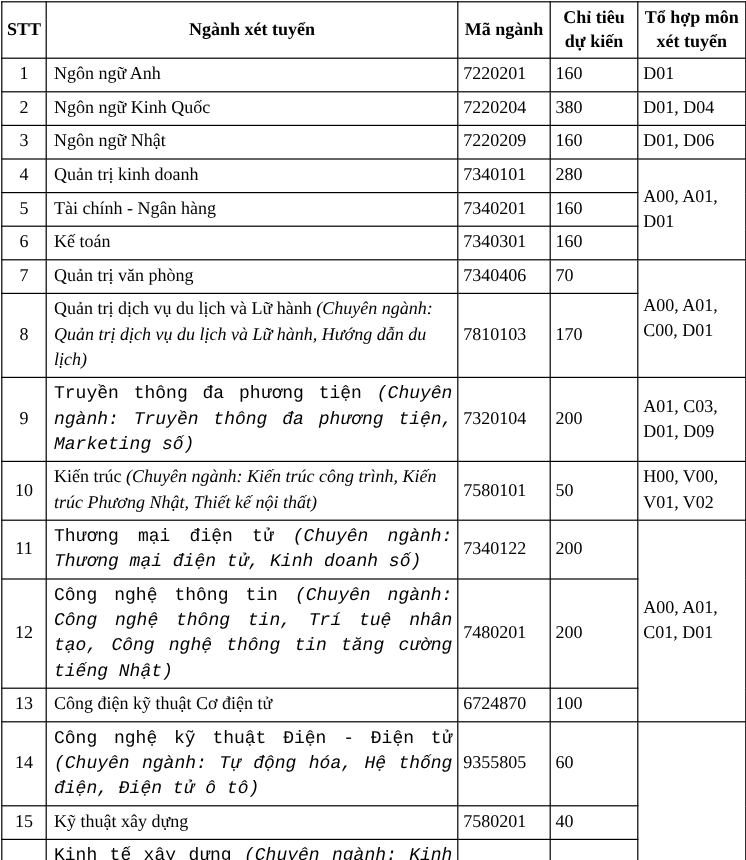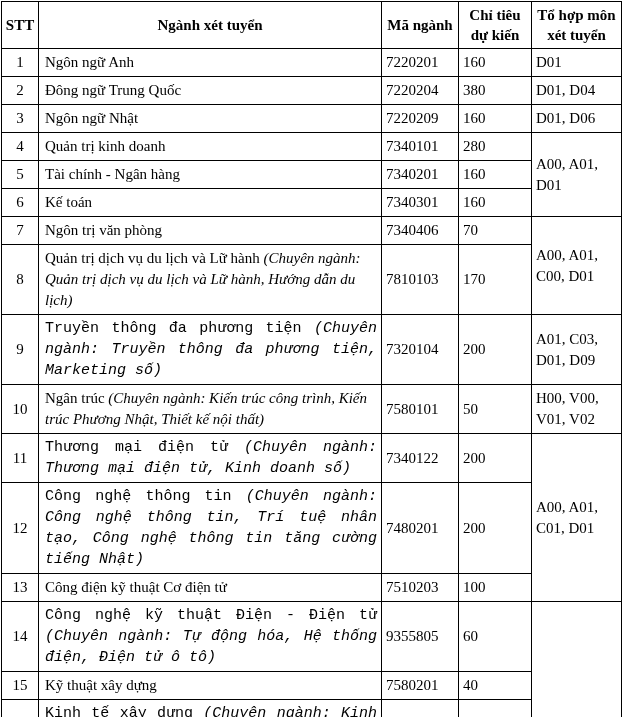--- a/index.html
+++ b/index.html
@@ -56,21 +56,21 @@
   <tbody id="tbody">
       <tr>
         <td class="c-stt">1</td>
         <td class="c-name"><span>Ngôn ngữ Anh</span></td>
         <td class="c-code">7220201</td>
         <td class="c-quota">160</td>
         <td class="c-combo">D01</td>
       </tr>
       <tr>
         <td class="c-stt">2</td>
-        <td class="c-name"><span>Đông ngữ Trung Quốc</span></td>
+        <td class="c-name"><span>Ngôn ngữ Kinh Quốc</span></td>
         <td class="c-code">7220204</td>
         <td class="c-quota">380</td>
         <td class="c-combo">D01, D04</td>
       </tr>
       <tr>
         <td class="c-stt">3</td>
         <td class="c-name"><span>Ngôn ngữ Nhật</span></td>
         <td class="c-code">7220209</td>
         <td class="c-quota">160</td>
         <td class="c-combo">D01, D06</td>
@@ -89,62 +89,62 @@
         <td class="c-quota">160</td>
       </tr>
       <tr>
         <td class="c-stt">6</td>
         <td class="c-name"><span>Kế toán</span></td>
         <td class="c-code">7340301</td>
         <td class="c-quota">160</td>
       </tr>
       <tr>
         <td class="c-stt">7</td>
-        <td class="c-name"><span>Ngôn trị văn phòng</span></td>
+        <td class="c-name"><span>Quản trị văn phòng</span></td>
         <td class="c-code">7340406</td>
         <td class="c-quota">70</td>
         <td class="c-combo" rowspan="2">A00, A01, C00, D01</td>
       </tr>
       <tr>
         <td class="c-stt">8</td>
         <td class="c-name"><span>Quản trị dịch vụ du lịch và Lữ hành</span><i> (Chuyên ngành: Quản trị dịch vụ du lịch và Lữ hành, Hướng dẫn du lịch)</i></td>
         <td class="c-code">7810103</td>
         <td class="c-quota">170</td>
       </tr>
       <tr>
         <td class="c-stt">9</td>
         <td class="c-name justify"><span>Truyền thông đa phương tiện</span><i> (Chuyên ngành: Truyền thông đa phương tiện, Marketing số)</i></td>
         <td class="c-code">7320104</td>
         <td class="c-quota">200</td>
         <td class="c-combo">A01, C03, D01, D09</td>
       </tr>
       <tr>
         <td class="c-stt">10</td>
-        <td class="c-name"><span>Ngân trúc</span><i> (Chuyên ngành: Kiến trúc công trình, Kiến trúc Phương Nhật, Thiết kế nội thất)</i></td>
+        <td class="c-name"><span>Kiến trúc</span><i> (Chuyên ngành: Kiến trúc công trình, Kiến trúc Phương Nhật, Thiết kế nội thất)</i></td>
         <td class="c-code">7580101</td>
         <td class="c-quota">50</td>
         <td class="c-combo">H00, V00, V01, V02</td>
       </tr>
       <tr>
         <td class="c-stt">11</td>
         <td class="c-name justify"><span>Thương mại điện tử</span><i> (Chuyên ngành: Thương mại điện tử, Kinh doanh số)</i></td>
         <td class="c-code">7340122</td>
         <td class="c-quota">200</td>
         <td class="c-combo" rowspan="3">A00, A01, C01, D01</td>
       </tr>
       <tr>
         <td class="c-stt">12</td>
         <td class="c-name justify"><span>Công nghệ thông tin</span><i> (Chuyên ngành: Công nghệ thông tin, Trí tuệ nhân tạo, Công nghệ thông tin tăng cường tiếng Nhật)</i></td>
         <td class="c-code">7480201</td>
         <td class="c-quota">200</td>
       </tr>
       <tr>
         <td class="c-stt">13</td>
         <td class="c-name"><span>Công điện kỹ thuật Cơ điện tử</span></td>
-        <td class="c-code">7510203</td>
+        <td class="c-code">6724870</td>
         <td class="c-quota">100</td>
       </tr>
       <tr>
         <td class="c-stt">14</td>
         <td class="c-name justify"><span>Công nghệ kỹ thuật Điện - Điện tử</span><i> (Chuyên ngành: Tự động hóa, Hệ thống điện, Điện tử ô tô)</i></td>
         <td class="c-code">9355805</td>
         <td class="c-quota">60</td>
         <td class="c-combo" rowspan="3"></td>
       </tr>
       <tr>

